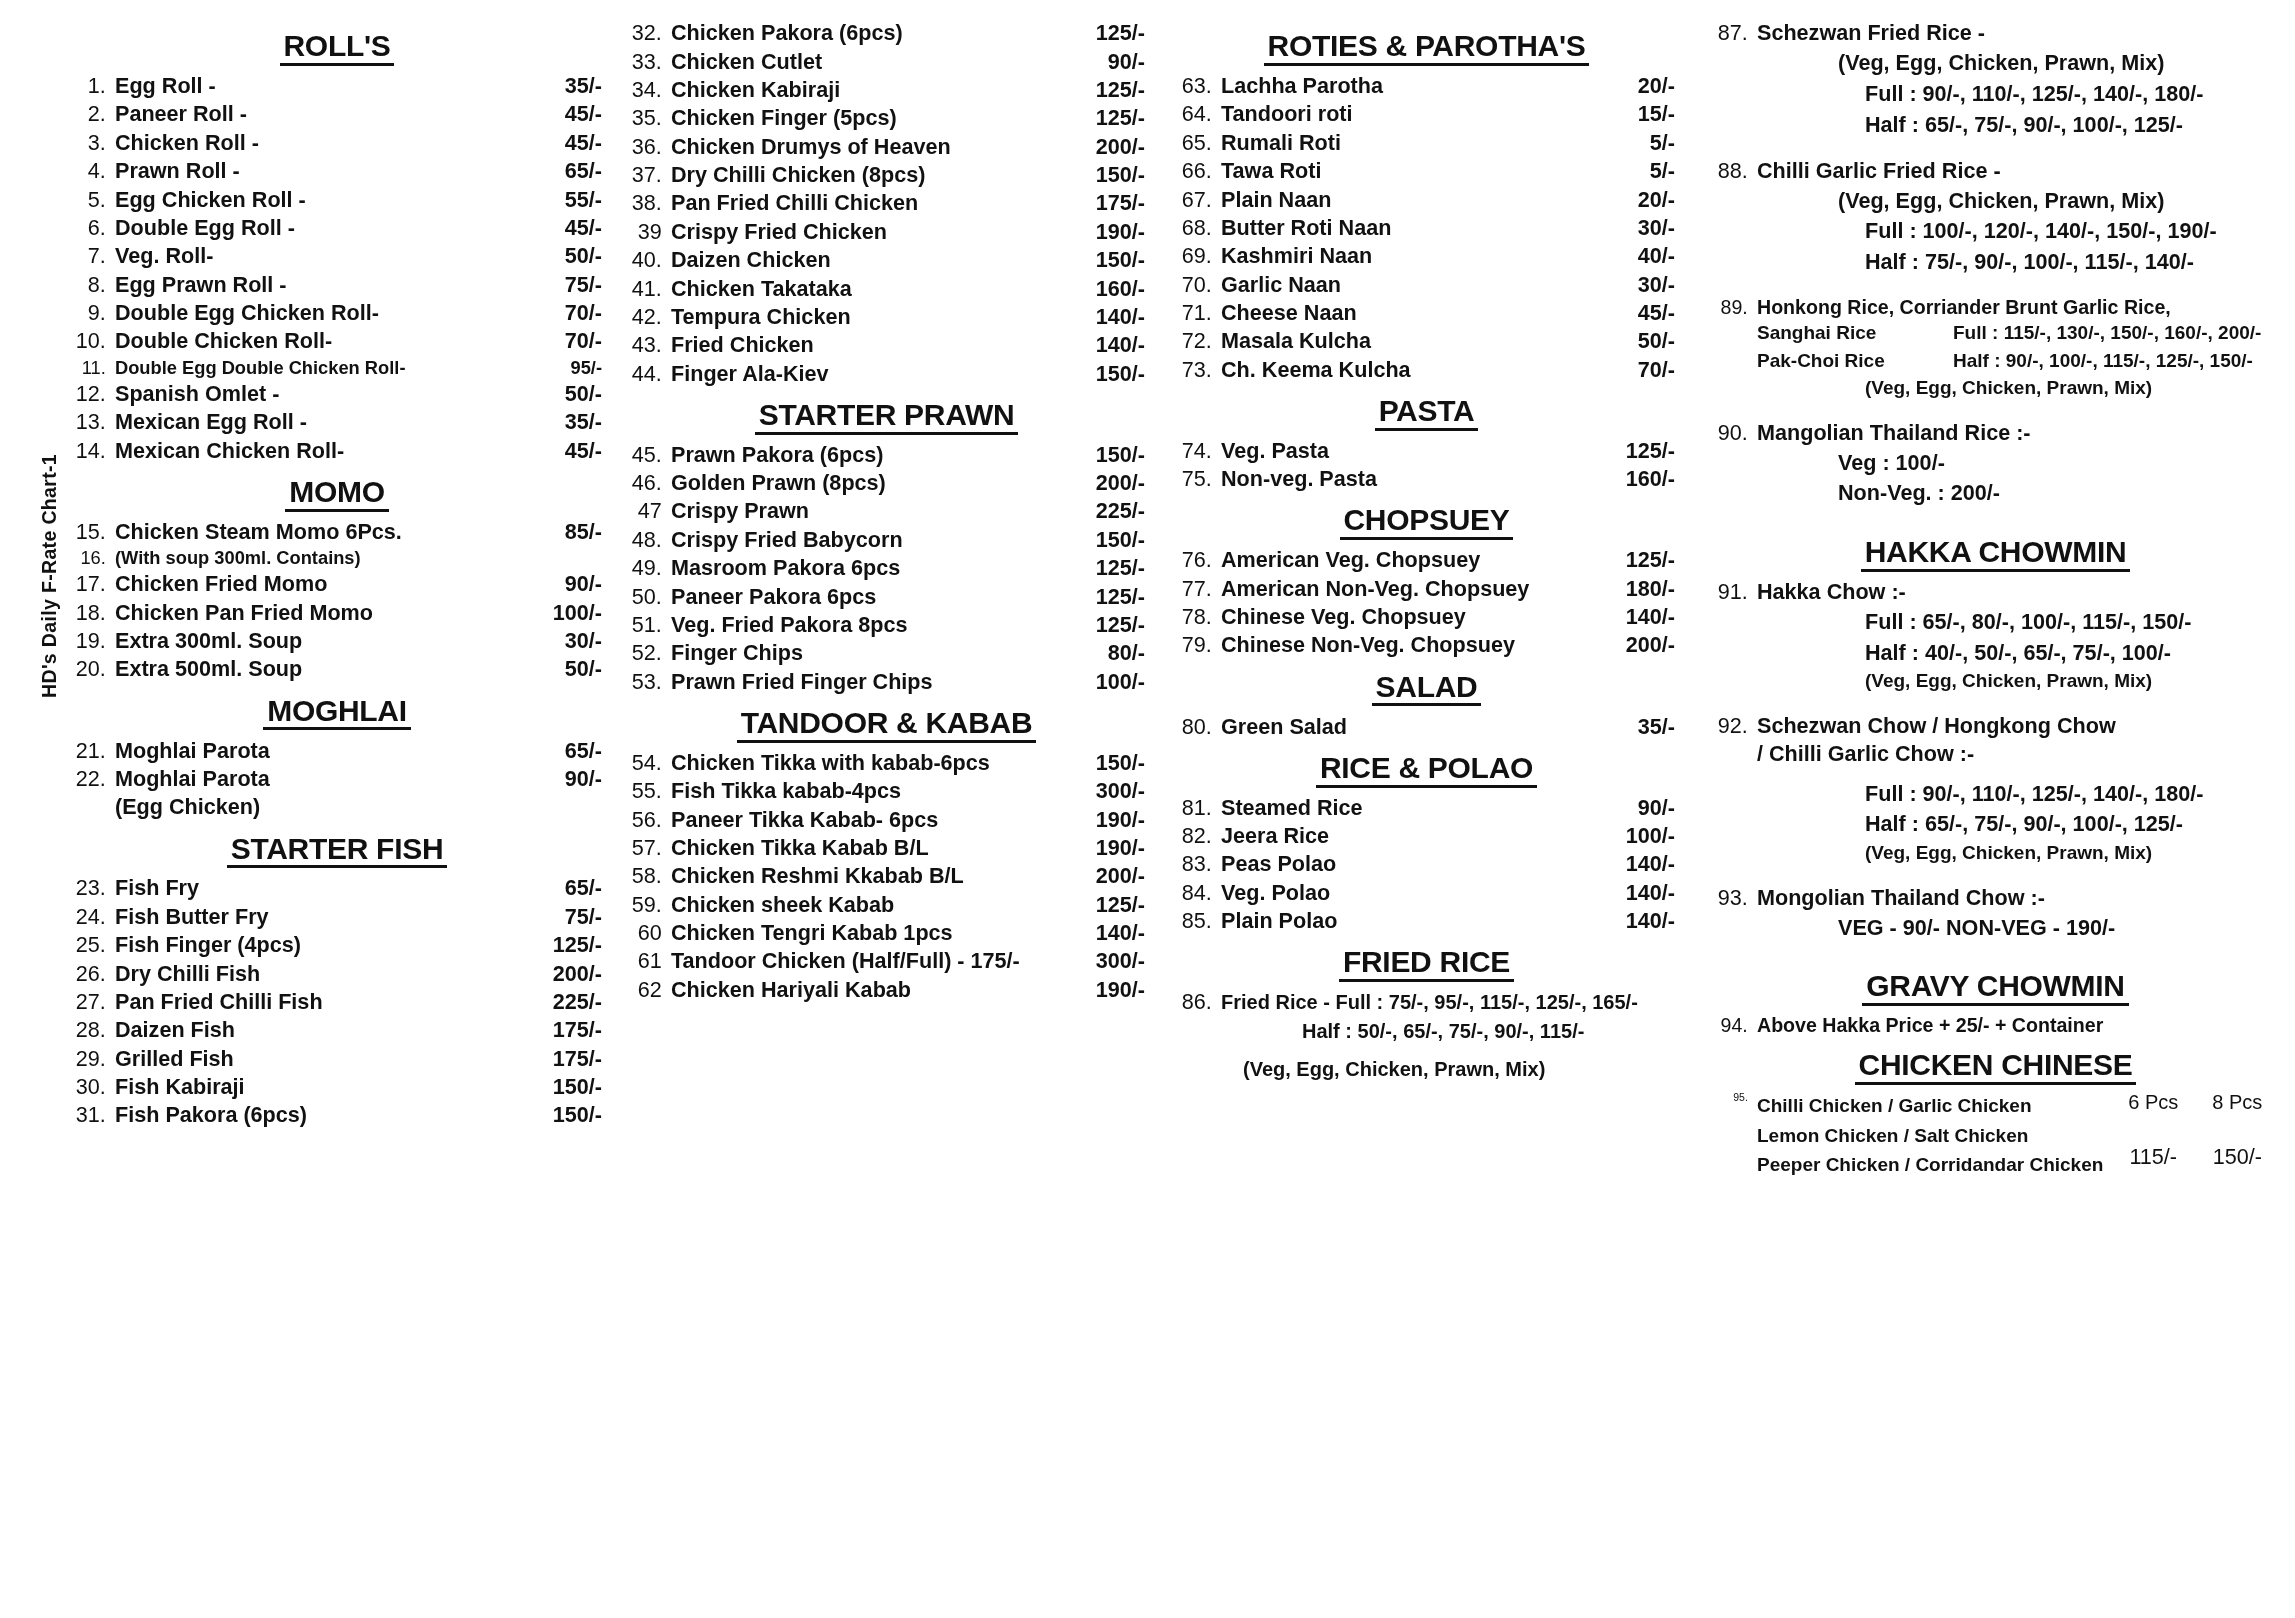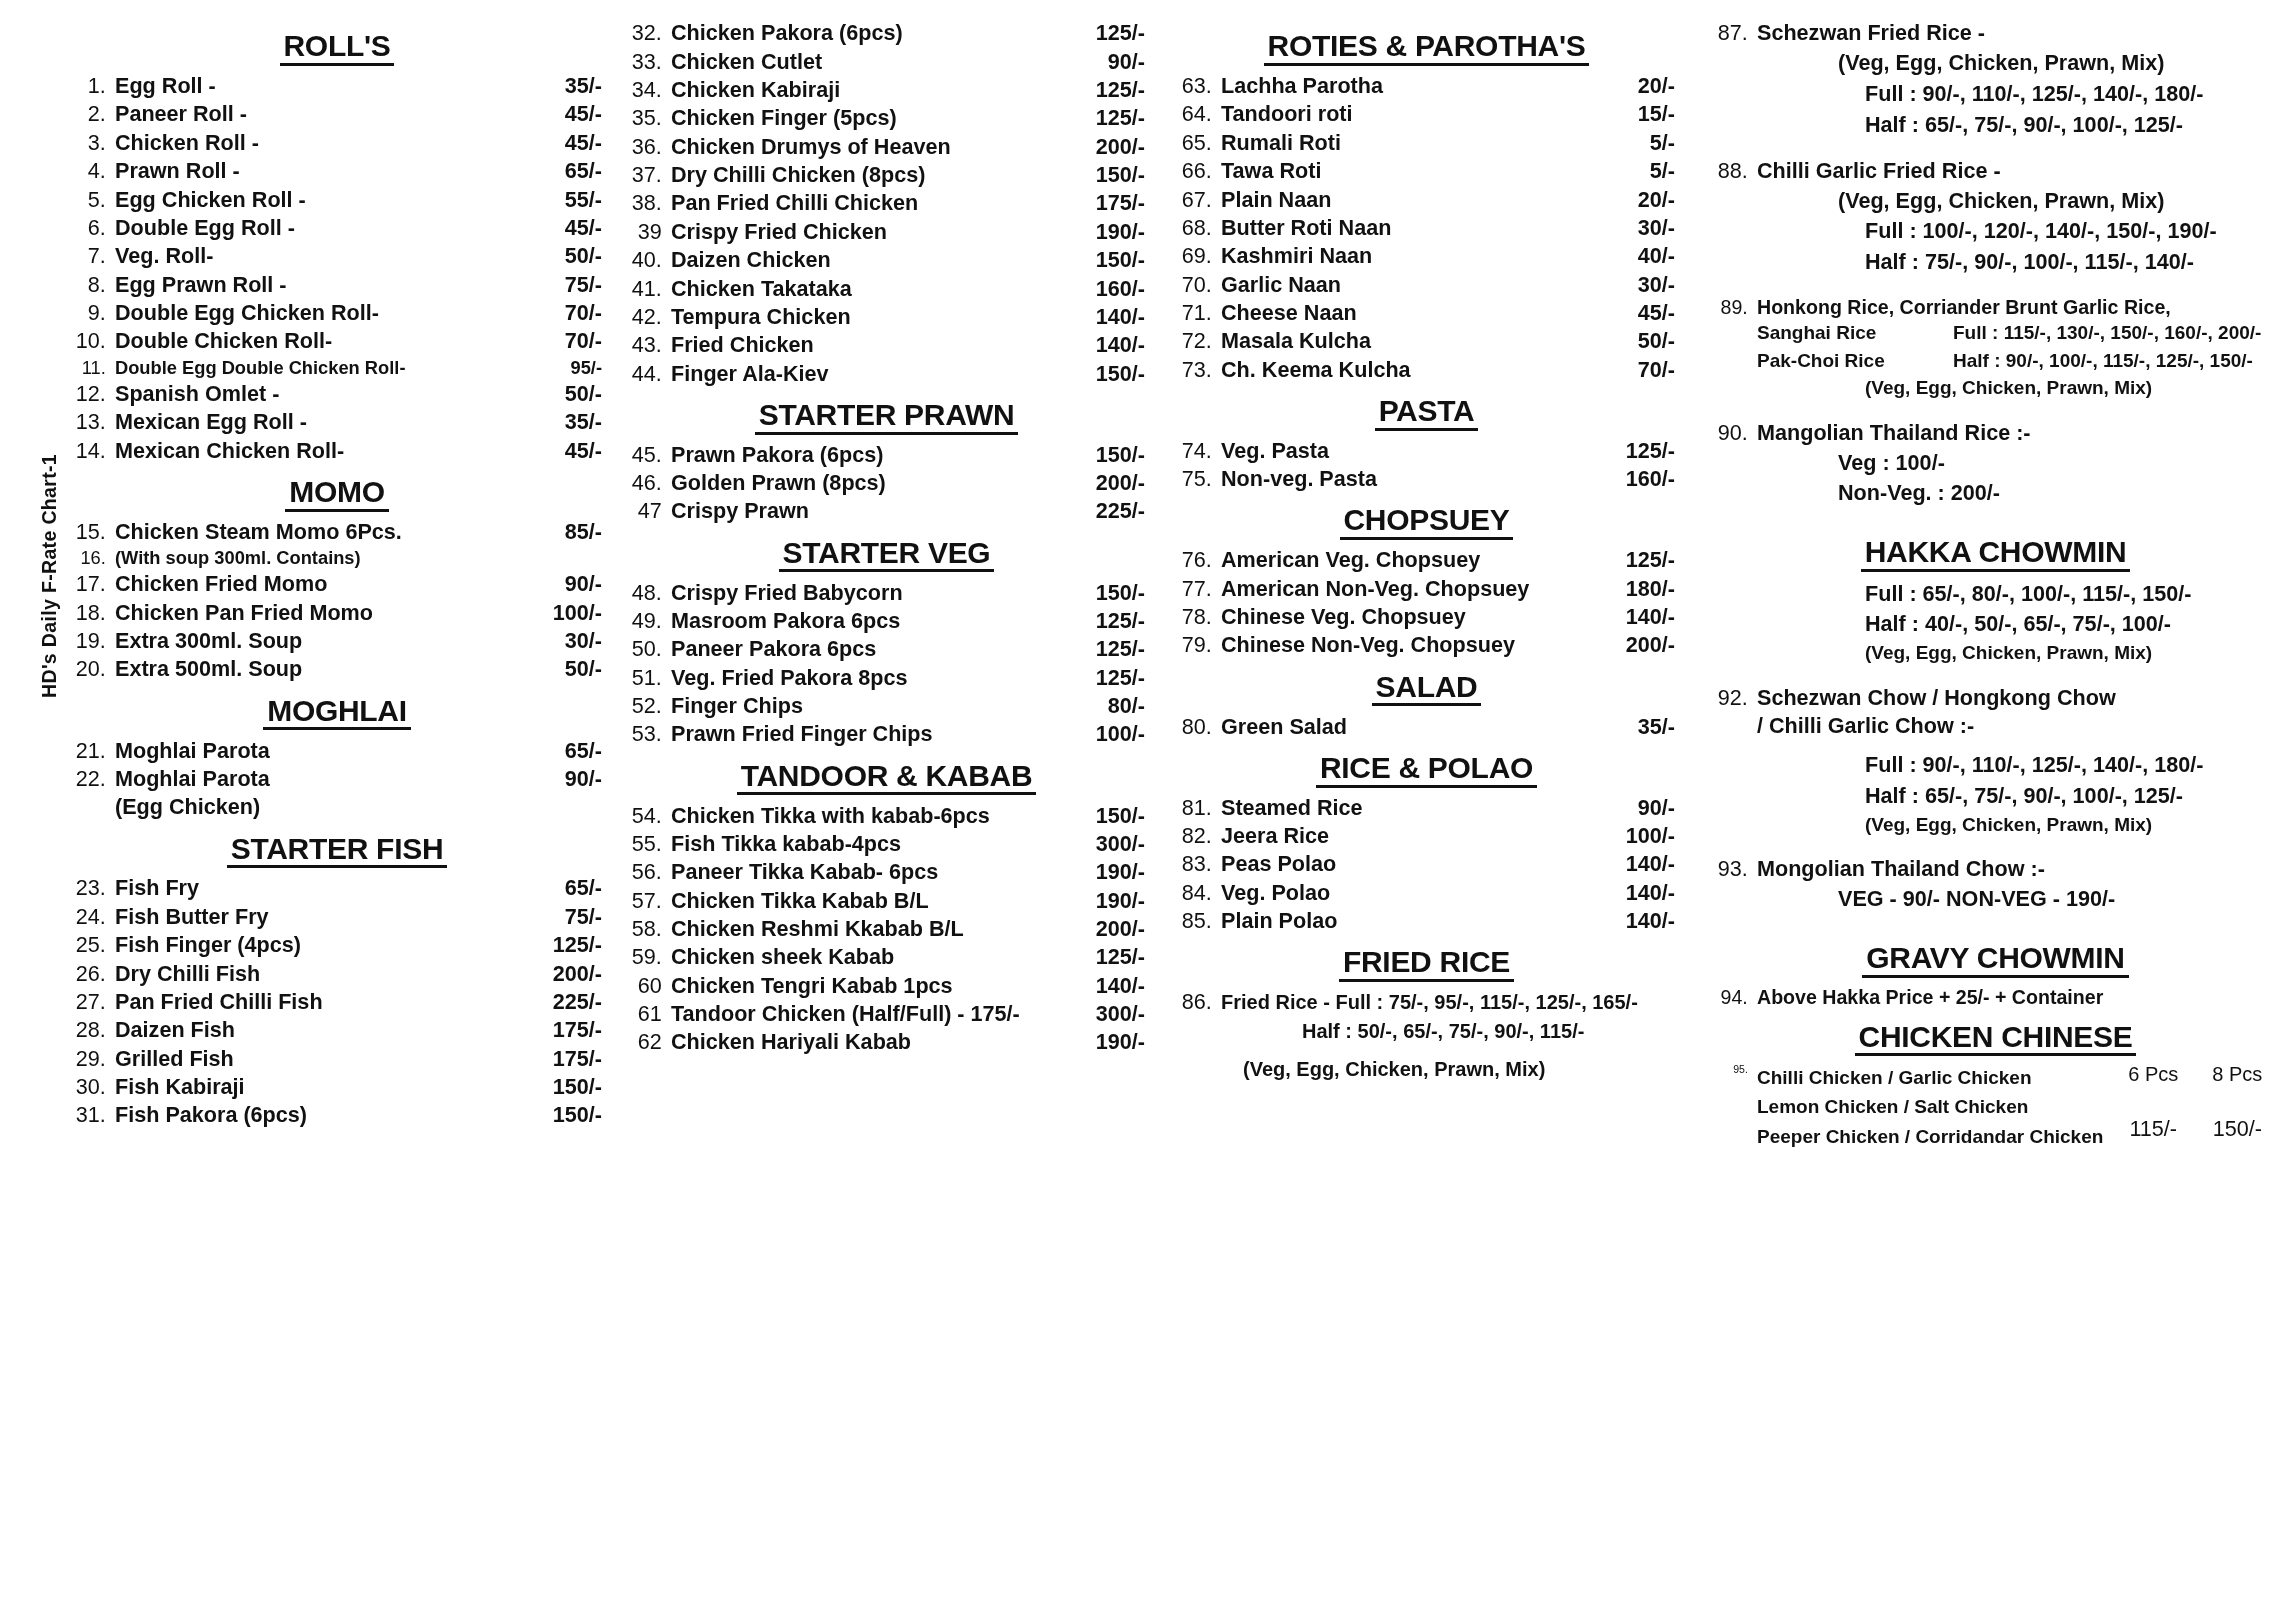--- a/index.html
+++ b/index.html
@@ -387,21 +387,20 @@
           <span class="name">Golden Prawn (8pcs)</span>
           <span class="price">200/-</span>
         </div>
         <div class="row">
           <span class="num">47</span>
           <span class="name">Crispy Prawn</span>
           <span class="price">225/-</span>
         </div>
       </div>
 
-    <div class="sec-head"><span>STARTER VEG</span></div>
     <div id="c2s2">
         <div class="row">
           <span class="num">48.</span>
           <span class="name">Crispy Fried Babycorn</span>
           <span class="price">150/-</span>
         </div>
         <div class="row">
           <span class="num">49.</span>
           <span class="name">Masroom Pakora 6pcs</span>
           <span class="price">125/-</span>
@@ -658,20 +657,24 @@
       <div class="detail i3 sm">(Veg, Egg, Chicken, Prawn, Mix)</div>
       <div class="gap-m"></div>
       <div class="row ">
         <span class="num">90.</span>
         <span class="name">Mangolian Thailand Rice :-</span>
       </div>
       <div class="detail i2">Veg : 100/-</div>
       <div class="detail i2">Non-Veg. : 200/-</div>
       <div class="gap-m"></div>
       <div class="sec-head"><span>HAKKA CHOWMIN</span></div>
+      <div class="row ">
+        <span class="num">91.</span>
+        <span class="name">Hakka Chow :-</span>
+      </div>
       <div class="detail i3">Full :  65/-,  80/-,  100/-,  115/-, 150/-</div>
       <div class="detail i3">Half :  40/-, 50/-,  65/-, 75/-, 100/-</div>
       <div class="detail i3 sm">(Veg, Egg, Chicken, Prawn, Mix)</div>
       <div class="gap-m"></div>
       <div class="row ">
         <span class="num">92.</span>
         <span class="name">Schezwan Chow / Hongkong Chow</span>
       </div>
       <div class="cont">
         <span class="pad"></span>

